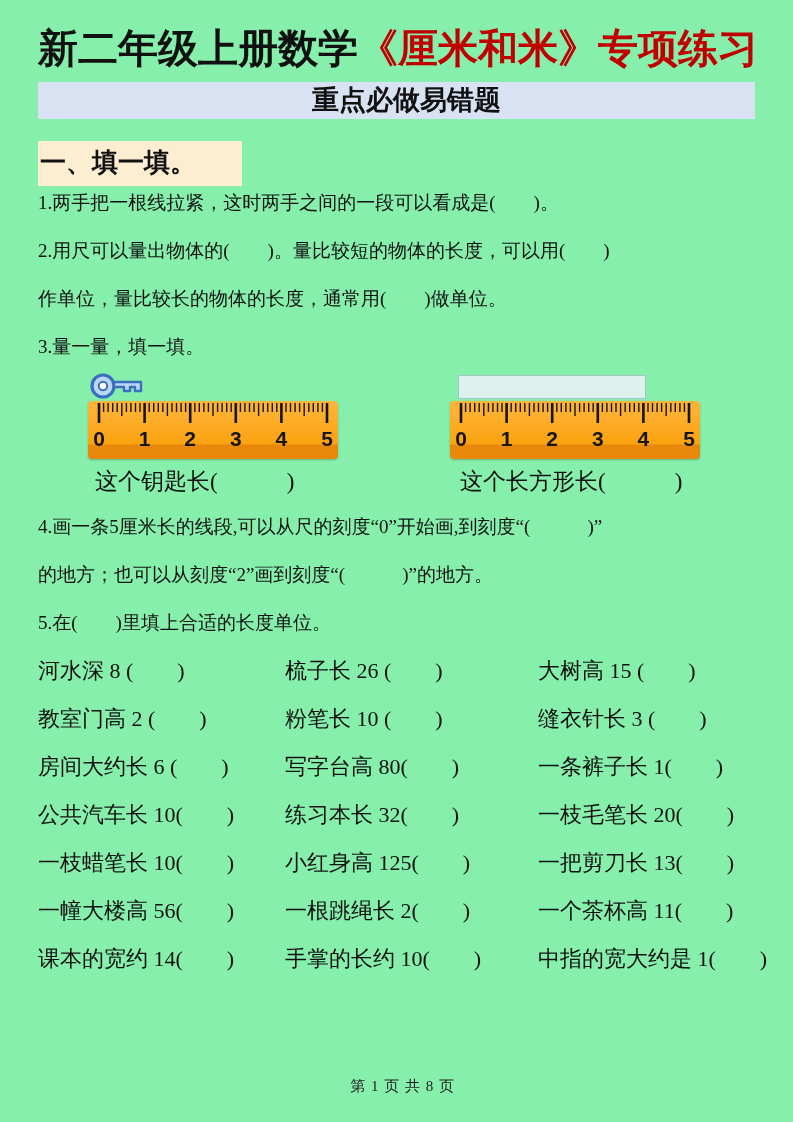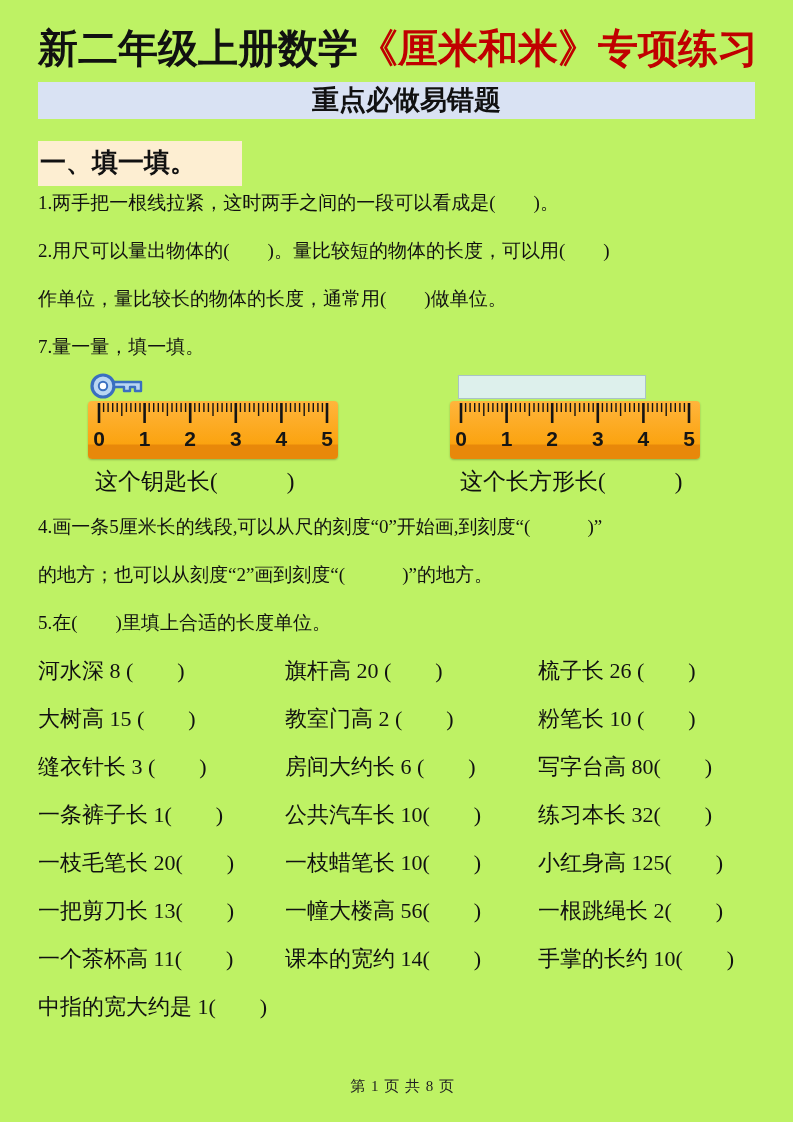--- a/index.html
+++ b/index.html
@@ -1,18 +1,18 @@
 <!DOCTYPE html>
 <html style="--title-red: #c00000; --banner-bg: #d9e2f3; --highlight-bg: #fdeed2; --ruler-top: #ffb53c; --ruler-mid: #fba310; --ruler-bottom: #e8880a; --key-fill: #b9d6f2; --key-stroke: #3a6fc0; --rect-fill: #ddf0ec; --rect-stroke: #a9c3c6;"><head>
 <meta charset="utf-8">
 <style>
   html,body{margin:0;padding:0;background:#ffffff;}
   .page{
     width:793px;height:1122px;box-sizing:border-box;
-    padding:0 38px;position:relative;background:#bef264;
+    padding:0 38px;position:relative;background:#86efac;
     font-family:"Liberation Serif", serif;color:#111;
     overflow:hidden;
   }
   .title{
     padding-top:26px;font-size:40px;font-weight:bold;text-align:center;
     white-space:nowrap;letter-spacing:0px;line-height:1.15;
   }
   .title .red{color:var(--title-red,#c00000);}
   .banner{
     margin-top:10px;background:var(--banner-bg,#d9e2f3);
@@ -72,21 +72,21 @@
 
   <div class="banner">重点必做易错题</div>
 
   <div class="sec-row">
     <span class="sec-highlight">一、填一填。</span>
   </div>
 
   <div class="q">1.两手把一根线拉紧，这时两手之间的一段可以看成是(　　)。</div>
   <div class="q">2.用尺可以量出物体的(　　)。量比较短的物体的长度，可以用(　　)</div>
   <div class="q">作单位，量比较长的物体的长度，通常用(　　)做单位。</div>
-  <div class="q">7.量一量，填一填。</div>
+  <div class="q">3.量一量，填一填。</div>
 
   <div class="figure-row">
     <span class="key-icon-wrap">
       <svg width="54" height="30" viewBox="0 0 54 30">
         <circle cx="13" cy="15" r="11" fill="var(--key-fill)" stroke="var(--key-stroke)" stroke-width="3.2"></circle>
         <circle cx="13" cy="15" r="4.2" fill="#ffffff" stroke="var(--key-stroke)" stroke-width="2"></circle>
         <path d="M24 11 h27 v9 h-6 v-4 h-5 v4 h-6 v-4 h-10 z" fill="var(--key-fill)" stroke="var(--key-stroke)" stroke-width="2.4" stroke-linejoin="round"></path>
       </svg>
     </span>
     <div class="rect-shape"></div>
@@ -218,21 +218,20 @@
     <span class="caption-left">这个钥匙长(　　　)</span>
     <span class="caption-right">这个长方形长(　　　)</span>
   </div>
 
   <div class="q">4.画一条5厘米长的线段,可以从尺的刻度“0”开始画,到刻度“(　　　)”</div>
   <div class="q">的地方；也可以从刻度“2”画到刻度“(　　　)”的地方。</div>
   <div class="q">5.在(　　)里填上合适的长度单位。</div>
 
   <div class="unit-grid">
     <span>河水深 8 (　　)</span>
-    <span>旗杆高 20 (　　)</span>
     <span>梳子长 26 (　　)</span>
     <span>大树高 15 (　　)</span>
     <span>教室门高 2 (　　)</span>
     <span>粉笔长 10 (　　)</span>
     <span>缝衣针长 3 (　　)</span>
     <span>房间大约长 6 (　　)</span>
     <span>写字台高 80(　　)</span>
     <span>一条裤子长 1(　　)</span>
     <span>公共汽车长 10(　　)</span>
     <span>练习本长 32(　　)</span>

